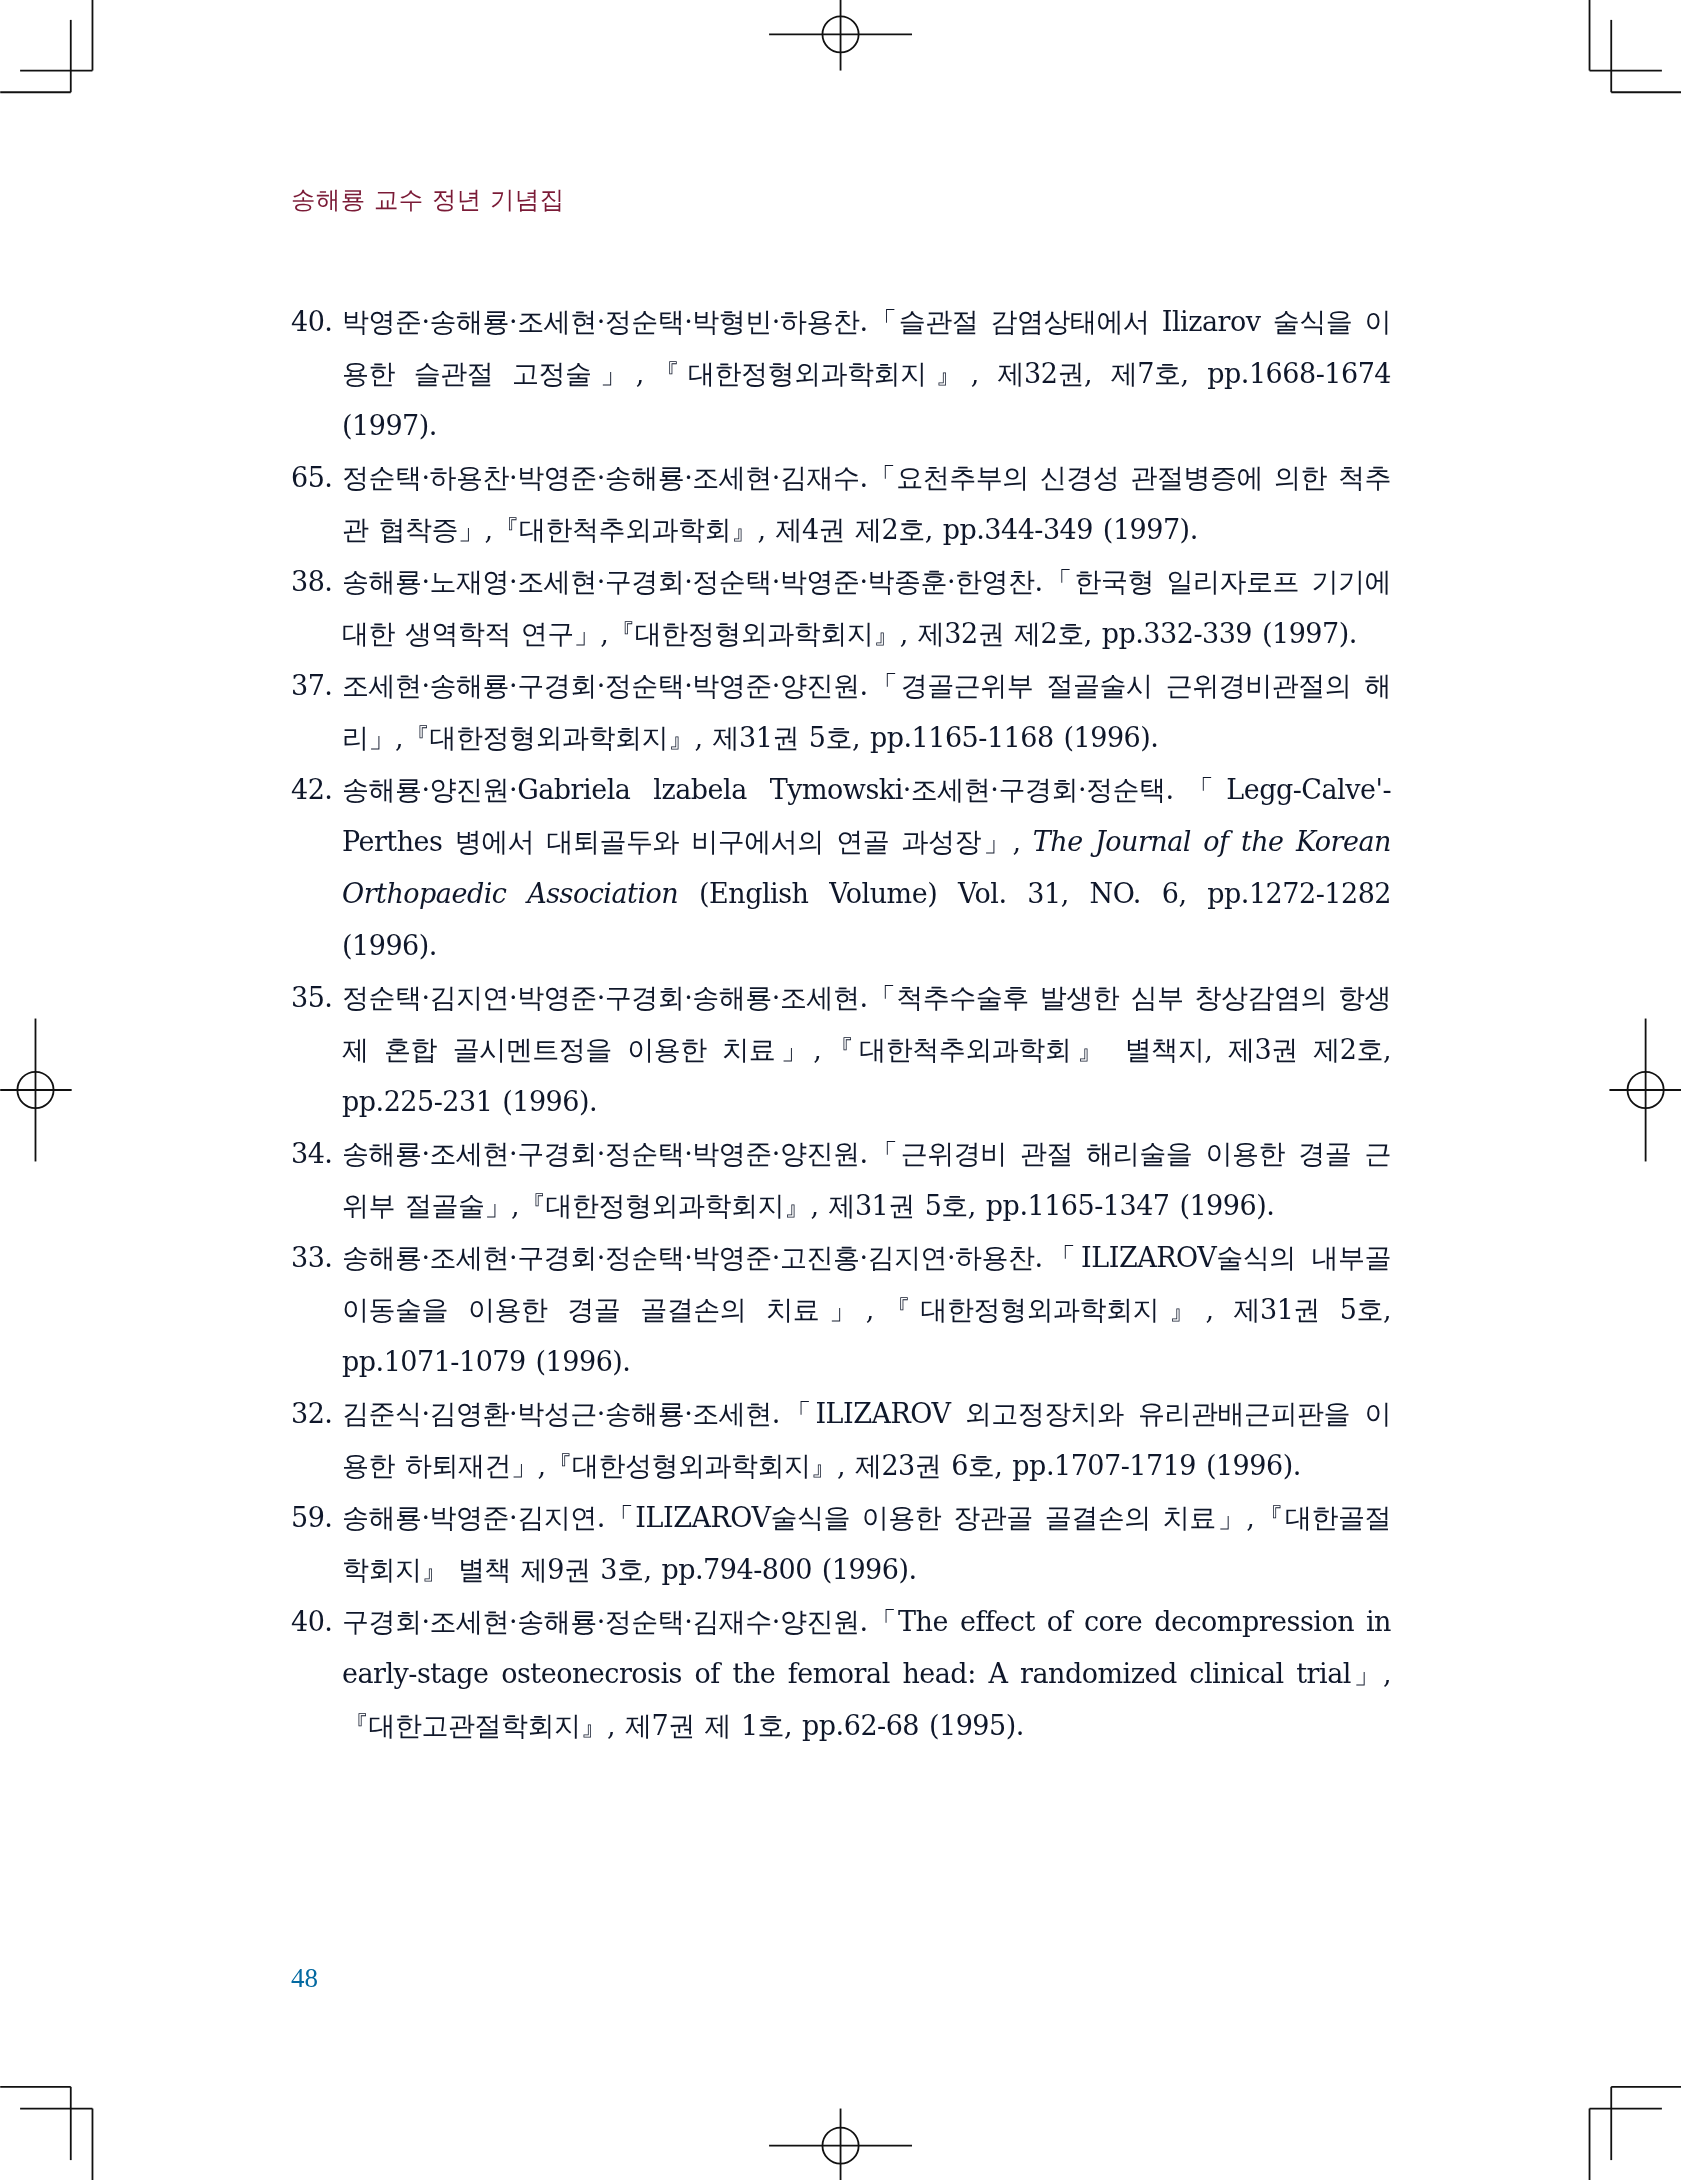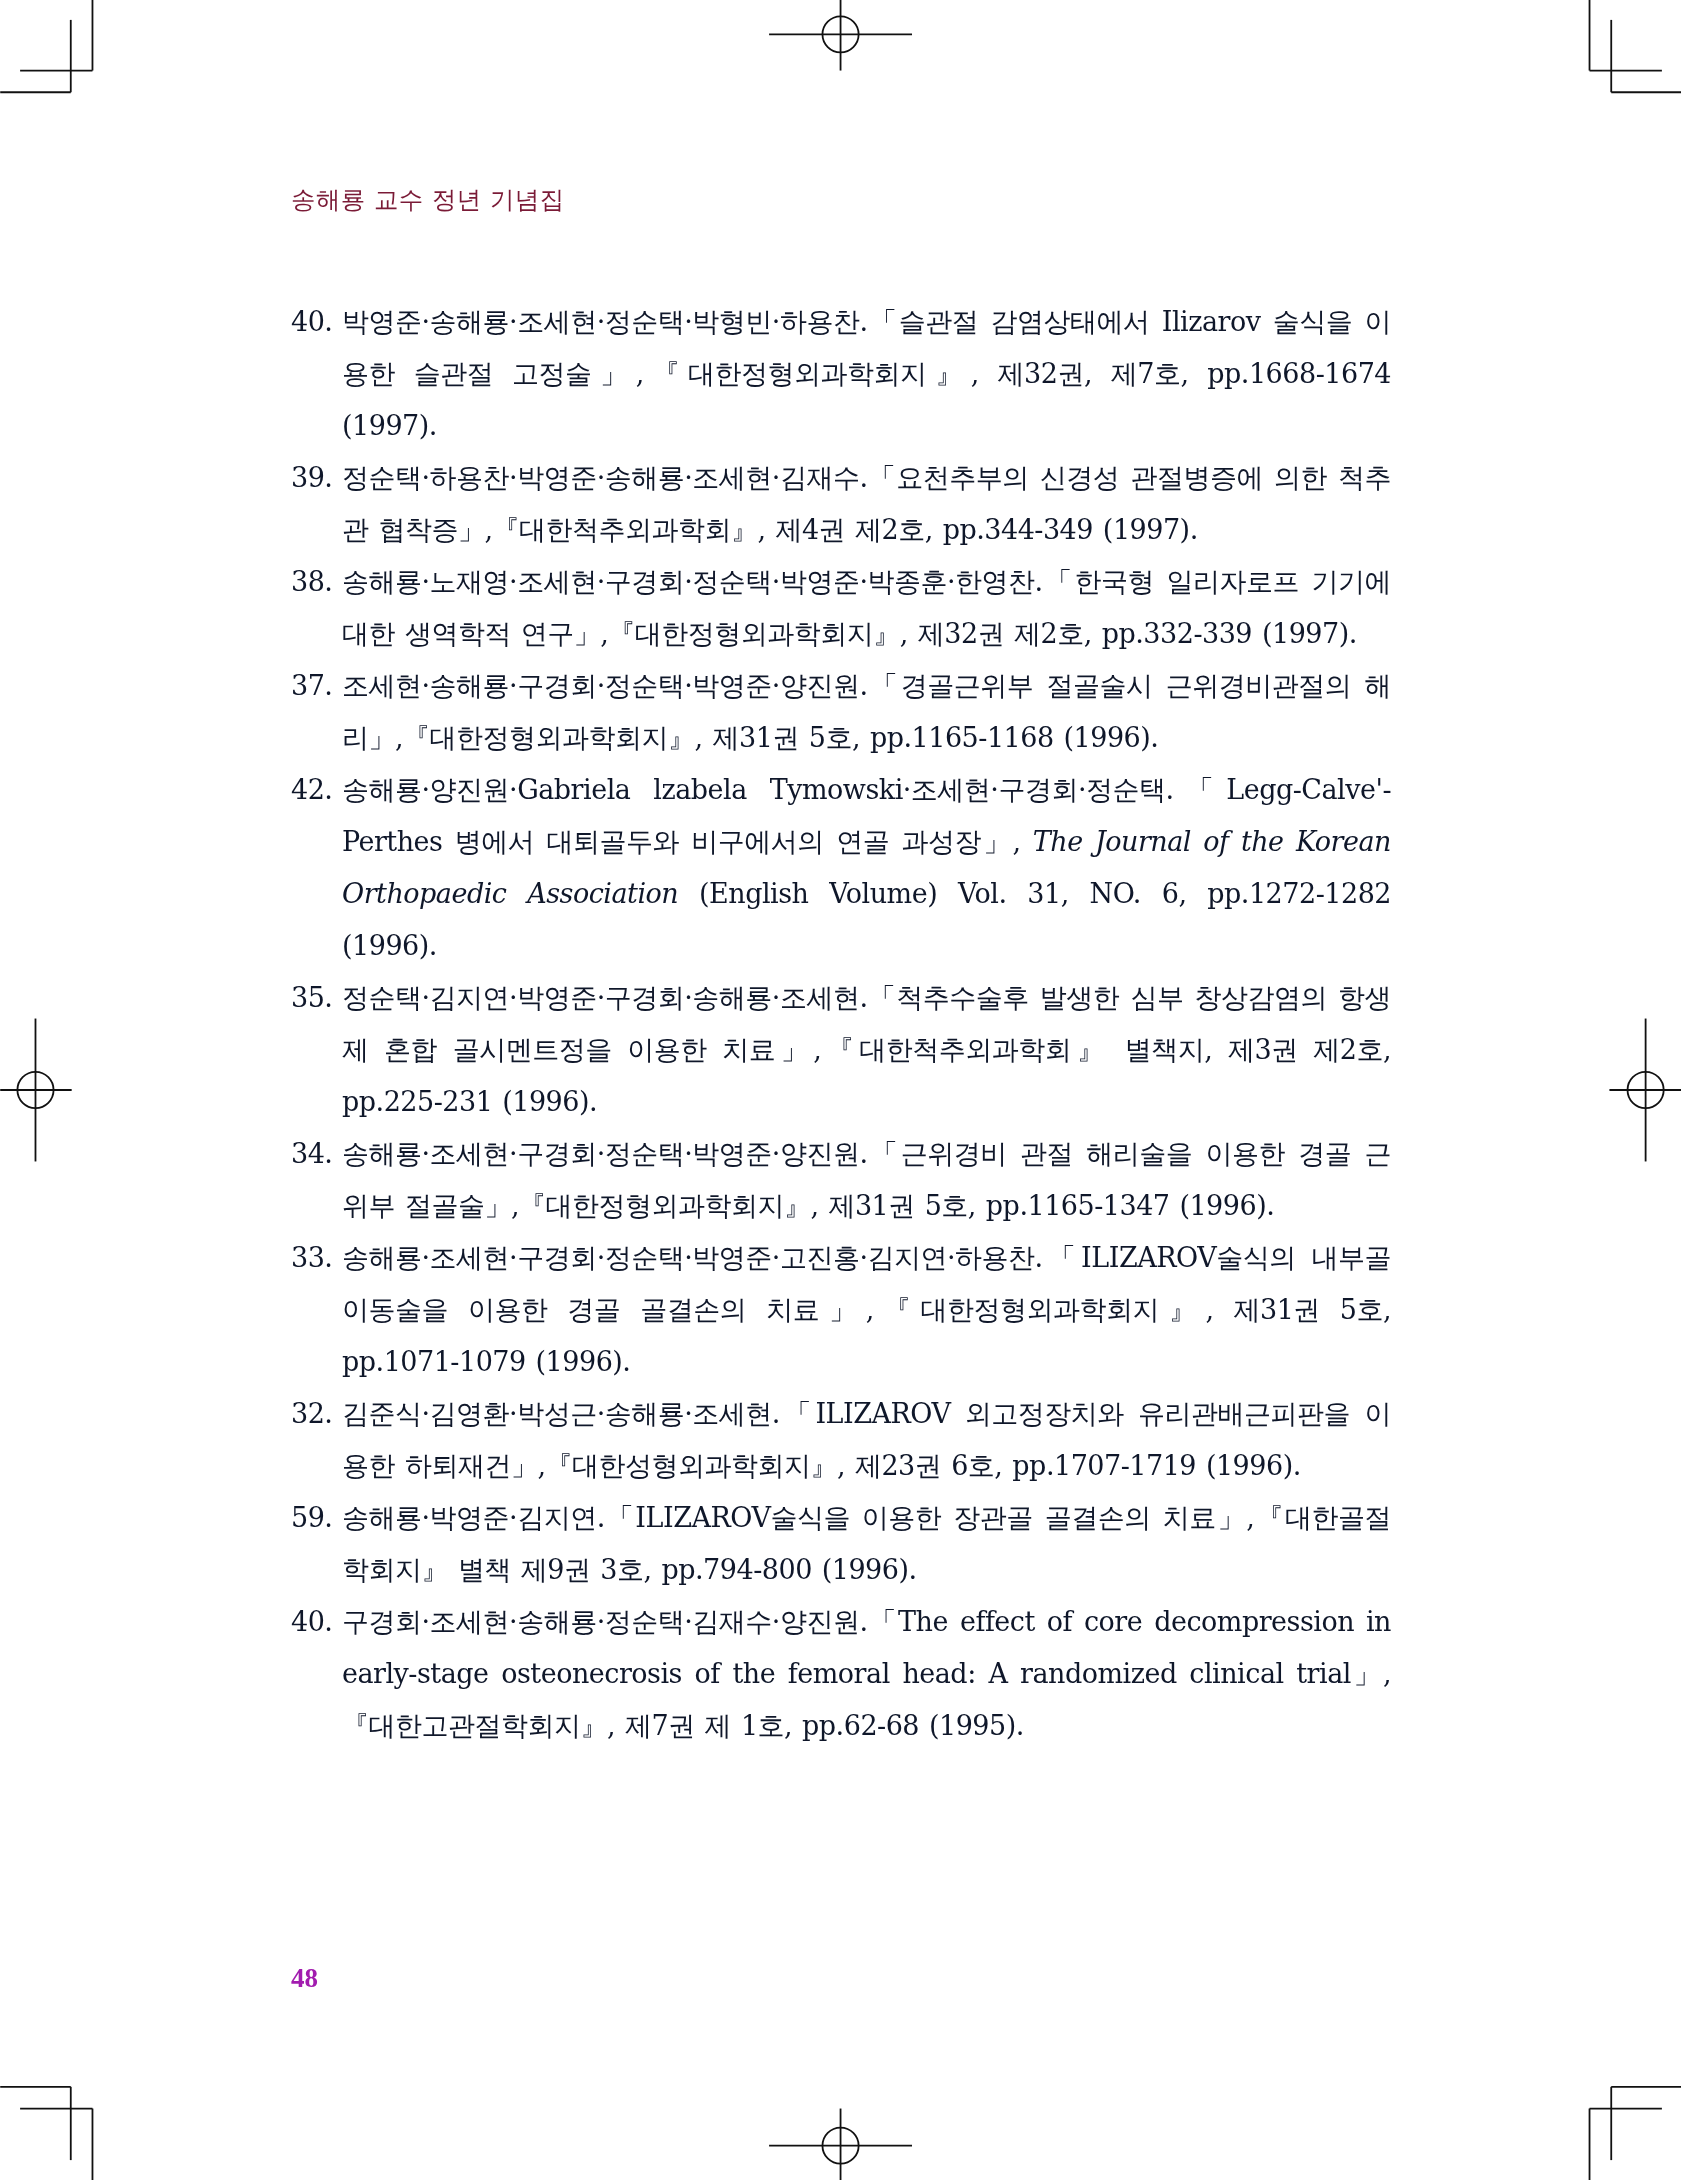--- a/index.html
+++ b/index.html
@@ -17,21 +17,21 @@
     font-family: "DejaVu Serif", serif; font-size: 27px; line-height: 52px; color: #0f172a;
   }
   .ref {
     position: relative; padding-left: 51px; text-align: justify; text-align-last: left;
     letter-spacing: -0.5px; word-spacing: 1.8px;
   }
   .ref-num { position: absolute; left: 0; top: 0; }
   .ital { font-style: italic; }
   .page-number {
     position: absolute; left: 291px; top: 1963px;
-    font-family: "Liberation Serif", serif; font-size: 27px; color: #a21caf; font-weight: bold;
+    font-family: "Liberation Serif", serif; font-size: 27px; color: #0369a1;
   }
 </style>
 </head>
 <body>
 
 <div class="page">
 
   <svg class="marks" viewBox="0 0 1859 2410" xmlns="http://www.w3.org/2000/svg">
     <g stroke="#111" stroke-width="2" fill="none">
 
@@ -90,21 +90,21 @@
   </svg>
 
   <div class="running-header" style="color: rgb(122, 26, 54);">송해룡 교수 정년 기념집</div>
 
   <ol class="refs">
     <li class="ref">
       <span class="ref-num">40.</span>
       <span>박영준·송해룡·조세현·정순택·박형빈·하용찬.「슬관절 감염상태에서 Ilizarov 술식을 이용한 슬관절 고정술」,『대한정형외과학회지』, 제32권, 제7호, pp.1668-1674 (1997).</span>
     </li>
     <li class="ref">
-      <span class="ref-num">39.</span>
+      <span class="ref-num">65.</span>
       <span>정순택·하용찬·박영준·송해룡·조세현·김재수.「요천추부의 신경성 관절병증에 의한 척추관 협착증」,『대한척추외과학회』, 제4권 제2호, pp.344-349 (1997).</span>
     </li>
     <li class="ref">
       <span class="ref-num">38.</span>
       <span>송해룡·노재영·조세현·구경회·정순택·박영준·박종훈·한영찬.「한국형 일리자로프 기기에 대한 생역학적 연구」,『대한정형외과학회지』, 제32권 제2호, pp.332-339 (1997).</span>
     </li>
     <li class="ref">
       <span class="ref-num">37.</span>
       <span>조세현·송해룡·구경회·정순택·박영준·양진원.「경골근위부 절골술시 근위경비관절의 해리」,『대한정형외과학회지』, 제31권 5호, pp.1165-1168 (1996).</span>
     </li>

